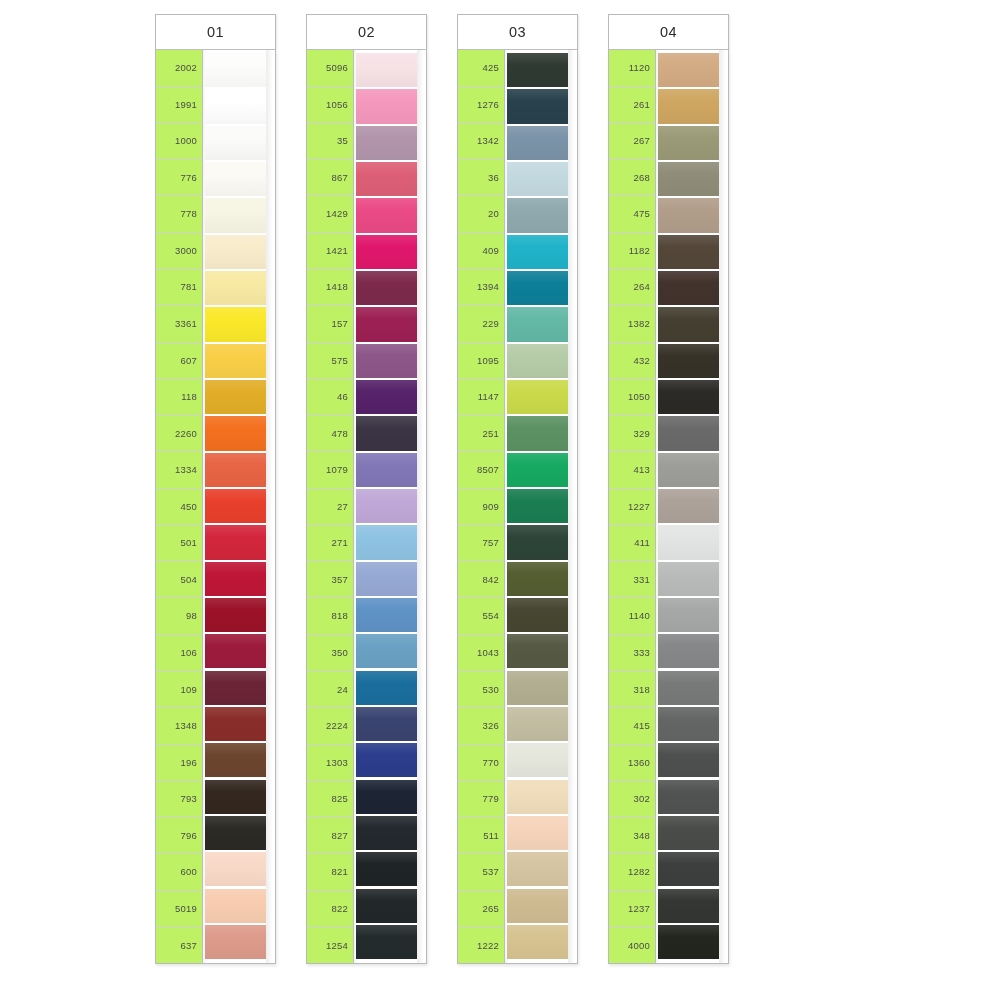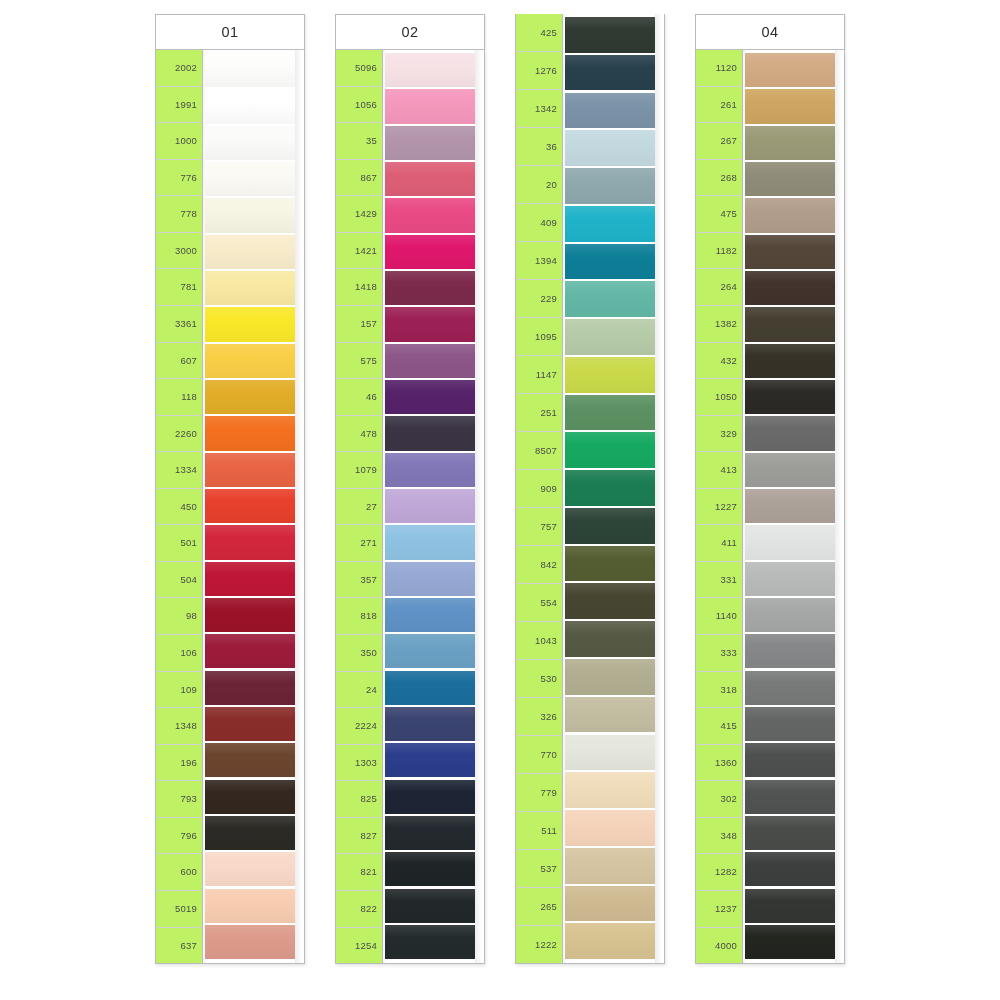--- a/index.html
+++ b/index.html
@@ -23,21 +23,21 @@
     position: absolute;
     left: 155px;
     top: 14px;
     width: 700px;
     height: 950px;
     display: flex;
     gap: 30px;
   }
 
   .chart-column {
-    width: 150px;
+    width: 121px;
     display: flex;
     flex-direction: column;
     border-radius: 32px;
   }
 
   
   .col-header {
     height: 36px;
     border: 1px solid #b9babb;
     border-bottom: 1px solid #bdbebf;
@@ -245,20 +245,23 @@
             <div class="swatch" style="background-color: rgb(29, 37, 53);"></div>
             <div class="swatch" style="background-color: rgb(35, 41, 46);"></div>
             <div class="swatch" style="background-color: rgb(31, 36, 38);"></div>
             <div class="swatch" style="background-color: rgb(34, 39, 42);"></div>
             <div class="swatch" style="background-color: rgb(35, 43, 44);"></div>
           </div>
           <div class="strip-shadow"></div>
         </div>
       </div>
       <div class="chart-column">
+        <div class="col-header">
+          <span class="col-header-label">03</span>
+        </div>
         <div class="col-body">
           <div class="labels">
             <div class="label-cell">425</div>
             <div class="label-cell">1276</div>
             <div class="label-cell">1342</div>
             <div class="label-cell">36</div>
             <div class="label-cell">20</div>
             <div class="label-cell">409</div>
             <div class="label-cell">1394</div>
             <div class="label-cell">229</div>

